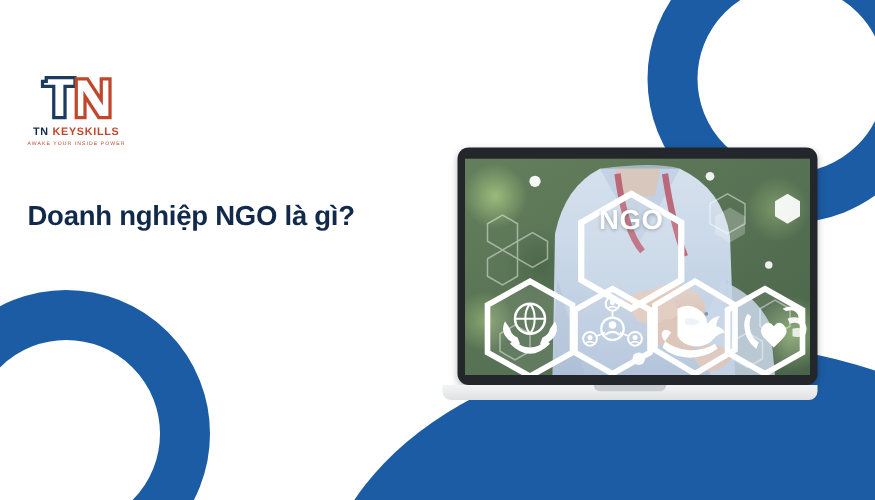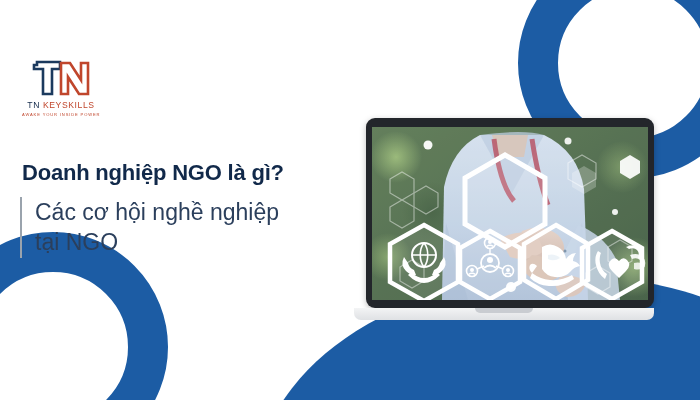--- a/index.html
+++ b/index.html
@@ -30,21 +30,21 @@
     background:#1c5ca4;
     left:255px;top:275px;
   }
 
   
   .logo-wrap{position:absolute;left:22px;top:58px;width:78px;}
   .logo-mark{position:relative;width:62px;height:40px;margin:0 auto;}
   .logo-mark svg{display:block;}
   .logo-name{
     margin-top:3px;text-align:center;
-    font-size:8.6px;font-weight:normal;letter-spacing:.6px;
+    font-size:8.6px;font-weight:bold;letter-spacing:.6px;
     color:#12294a;line-height:1.1;white-space:nowrap;
   }
   .logo-name .ks{color:#c0462c;}
   .logo-tag{
     margin-top:2px;text-align:center;
     font-size:4.1px;letter-spacing:.85px;
     color:#c0462c;white-space:nowrap;
   }
 
   
@@ -127,24 +127,20 @@
         <path d="M4 11 L4 7 L7 7 L7 4 L30 4 L30 11 L22 11 L22 36 L13 36 L13 11 Z" fill="none" stroke="#1b3a5e" stroke-width="2.6" stroke-linejoin="miter"></path>
         <path d="M31 36 L31 5 L40 5 L51 22 L51 5 L58 5 L58 36 L49 36 L38 19 L38 36 Z" fill="none" stroke="#c0462c" stroke-width="2.6" stroke-linejoin="miter"></path>
       </svg>
     </div>
     <div class="logo-name"><span>TN </span><span class="ks">KEYSKILLS</span></div>
     <div class="logo-tag">AWAKE YOUR INSIDE POWER</div>
   </div>
 
   <div class="headline">Doanh nghiệp NGO là gì?</div>
 
-  <div class="sub-wrap">
-    <div class="subline">Các cơ hội nghề nghiệp</div>
-    <div class="subline">tại NGO</div>
-  </div>
 
 
   <div class="laptop">
     <div class="lid">
       <div class="screen">
 
         <svg class="screen-photo" width="276" height="173" viewBox="0 0 276 173" preserveAspectRatio="none">
           <defs>
             <linearGradient id="bgleaf" x1="0" y1="0" x2="1" y2="1">
               <stop offset="0" stop-color="#4d6b3c"></stop>
@@ -259,18 +255,19 @@
           </g>
 
           <circle cx="56" cy="18" r="4.5" fill="#fff" opacity=".95"></circle>
           <circle cx="196" cy="14" r="3.5" fill="#fff" opacity=".9"></circle>
           <circle cx="243" cy="85" r="3" fill="#fff" opacity=".9"></circle>
           <circle cx="139" cy="160" r="5" fill="#fff" opacity=".95"></circle>
           <polygon points="248,34 258,28 268,34 268,46 258,52 248,46" fill="#fff" opacity=".92"></polygon>
           <polygon points="200,46 212,39 224,46 224,60 212,67 200,60" fill="#fff" opacity=".25"></polygon>
         </svg>
 
+        <div class="ngo-text">NGO</div>
       </div>
     </div>
     <div class="base"></div>
   </div>
 
 </div>
 
 </body></html>

